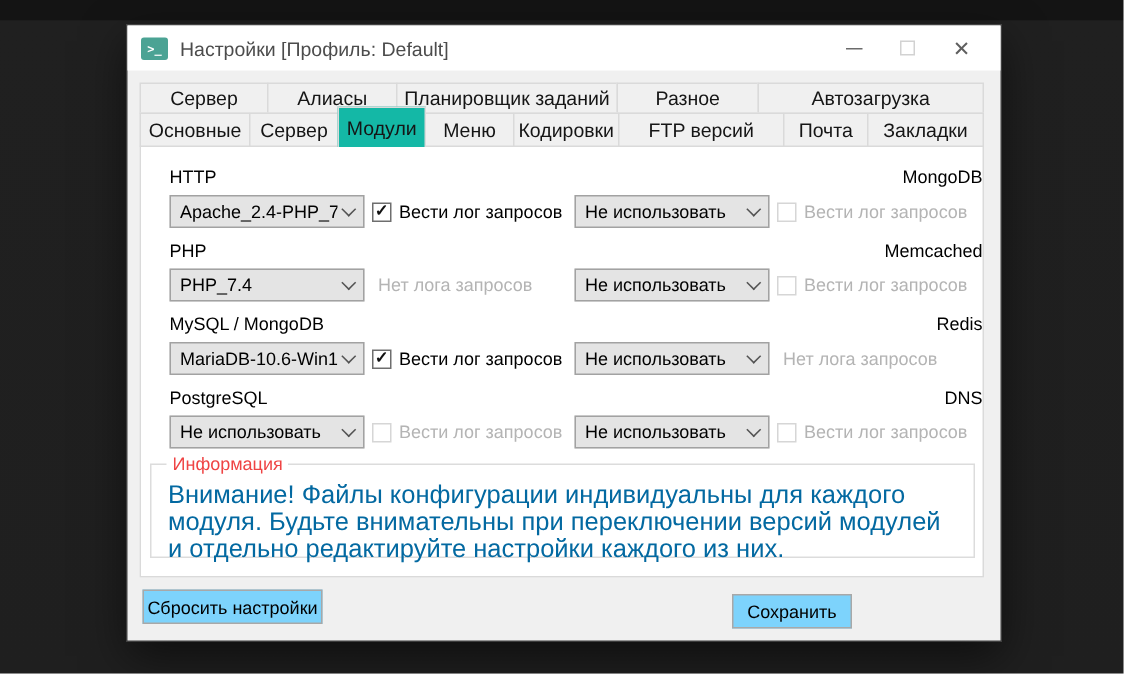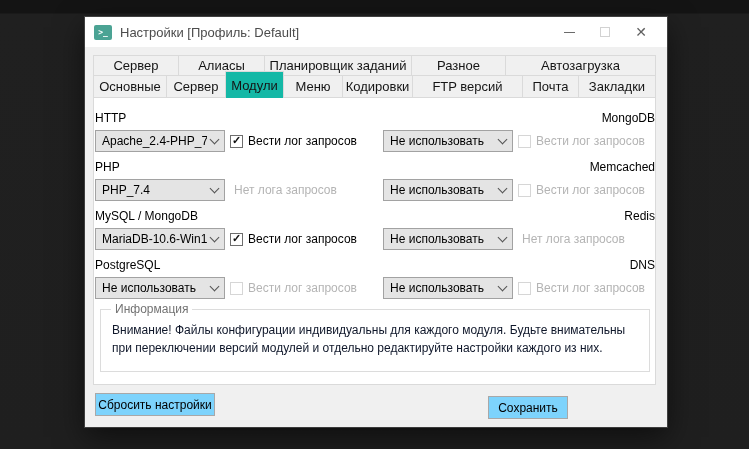--- a/index.html
+++ b/index.html
@@ -44,21 +44,21 @@
   .tab.active {
     background:#14b8a6; height:27px; margin-top:-4px; border-bottom:none;
     position:relative; z-index:3;
   }
   
   .panel {
     position:absolute; left:8px; top:80px; width:563px; height:288px;
     background:#ffffff; border:1px solid #dadada; z-index:1;
   }
   .col { position:absolute; top:13px; width:272px; }
-  .col-left { left:1px; }
+  .col-left { left:19px; }
   .col-right { left:289px;text-align:right; }
   .field { margin-bottom:8px; }
   .field-label { font-size:12px; color:#000; height:15px; margin-bottom:4px; }
   .combo-row { display:flex; align-items:center; height:22px; }
   .combobox {
     width:130px; height:22px; background:#e4e4e4; border:1px solid #a2a2a2;
     display:flex; align-items:center; justify-content:space-between;
     padding:0 6px; font-size:12px; color:#000; cursor:default; flex:none;
   }
   .combo-text { white-space:nowrap; overflow:hidden; }
@@ -77,24 +77,24 @@
   .checkbox-label { font-size:12px; color:#000; white-space:nowrap; }
   .checkbox-row.disabled .checkbox-label { color:#b4b4b4; }
   .no-log-text { margin-left:9px; font-size:12px; color:#b4b4b4; white-space:nowrap; }
   
   .groupbox {
     position:absolute; left:6px; top:211px; width:550px; height:63px;
     border:1px solid #dcdcdc;
   }
   .groupbox-legend {
     position:absolute; top:-8px; left:10px; background:#fff; padding:0 4px;
-    font-size:12px; color:#737373;
+    font-size:12px; color:#ef4444;
   }
   .groupbox-text {
-    padding:11px 12px 0 11px; font-size:12px; line-height:18px; color:#0f172a;
+    padding:11px 12px 0 11px; font-size:17px; line-height:18px; color:#0369a1;
   }
   
   .btn {
     position:absolute; background:#7dd3fc; border:1px solid #a8a8a8;
     font-family:inherit; font-size:12px; color:#000;
     display:flex; align-items:center; justify-content:center; cursor:default;
   }
   .btn-reset { left:10px; top:376px; width:120px; height:23px; }
   .btn-save  { left:403px; top:379px; width:80px; height:23px; }
   .btn-close { left:492px; top:379px; width:66px; height:23px; }

